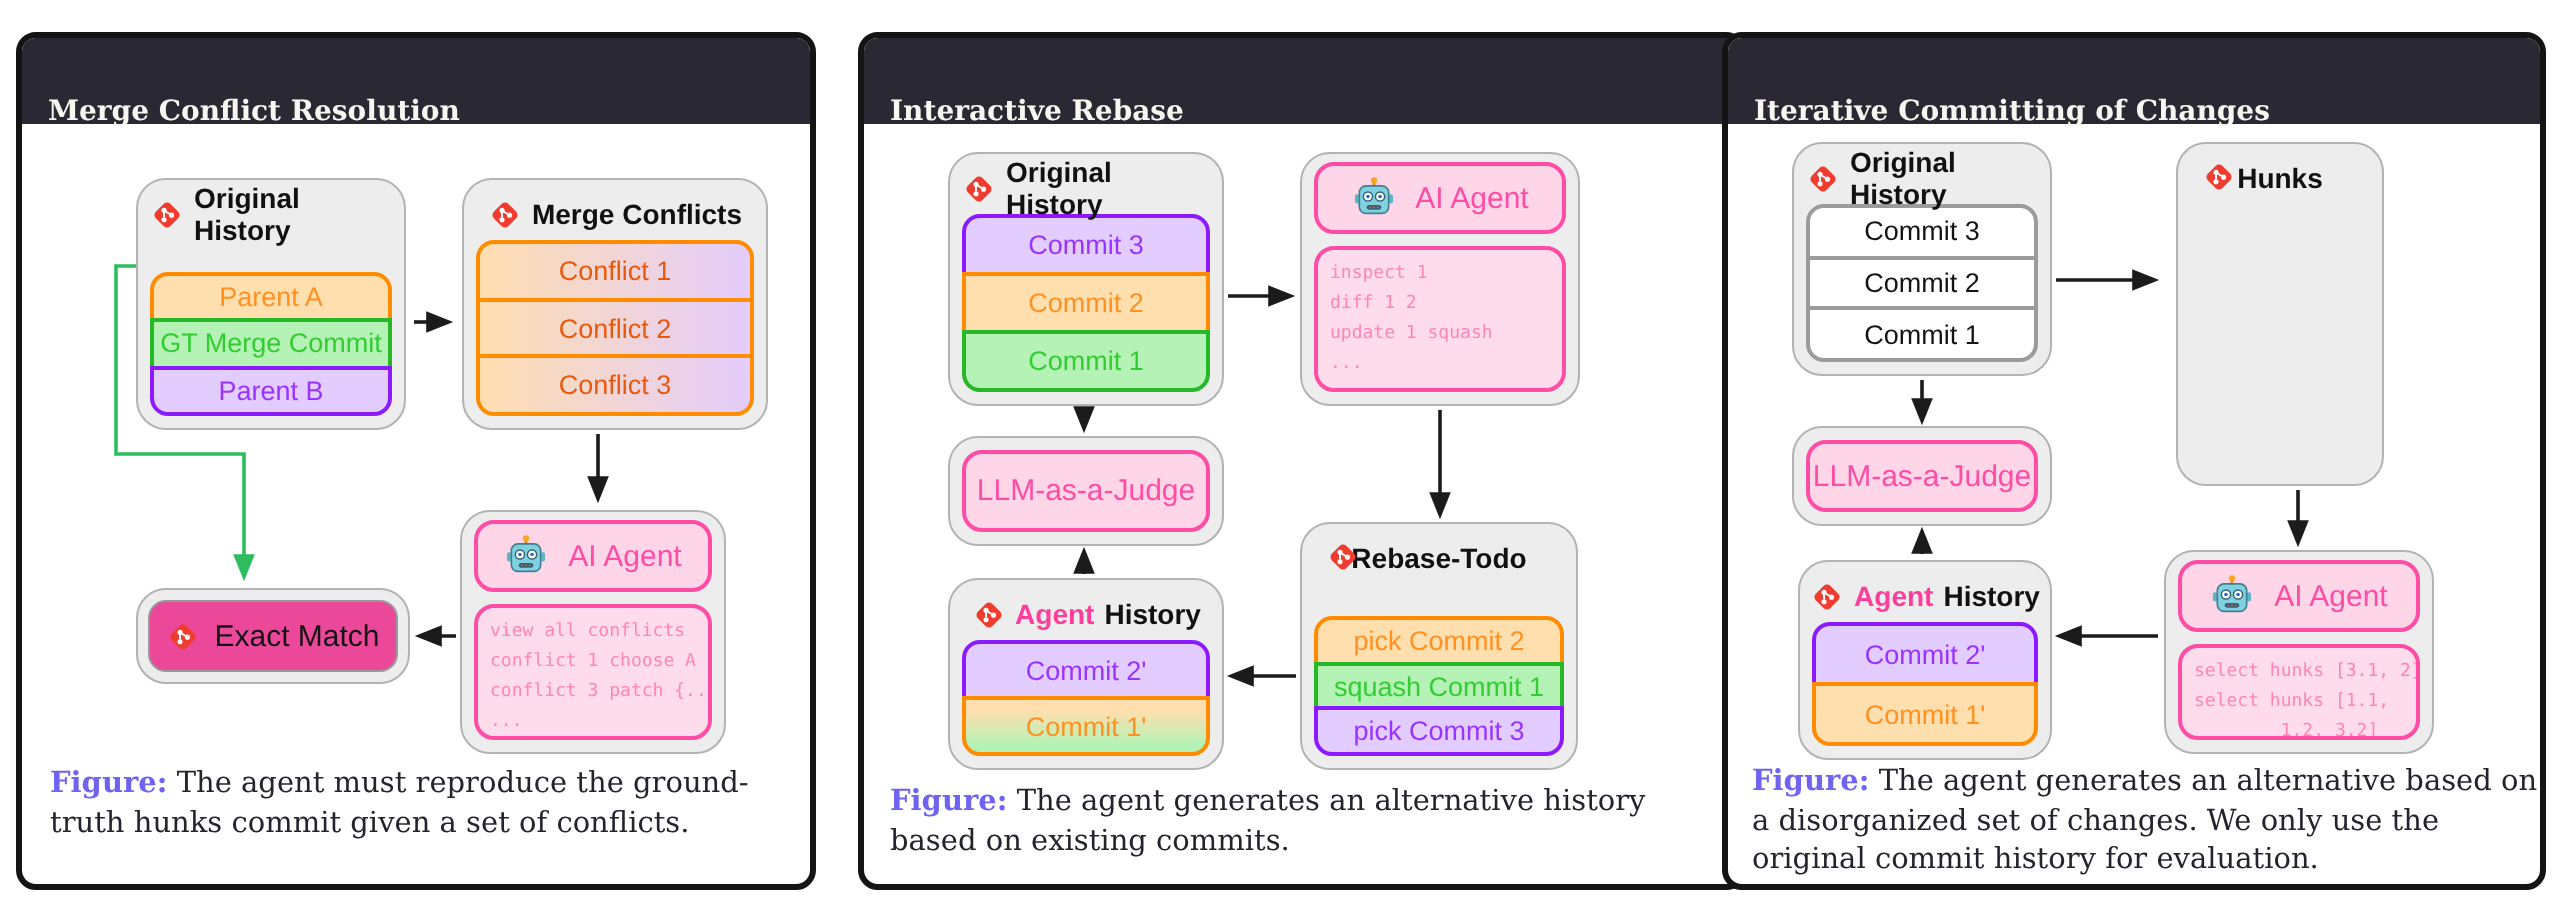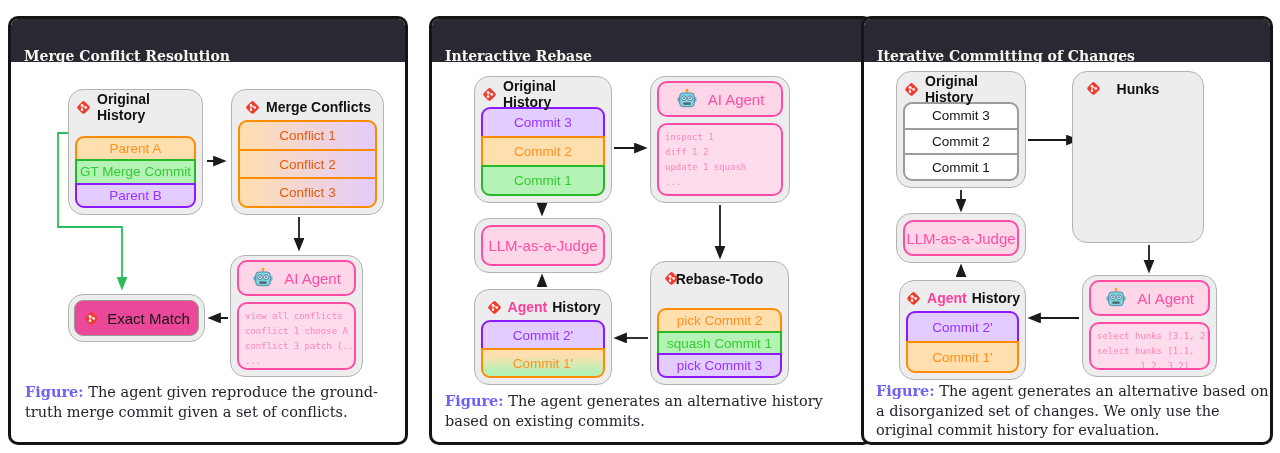--- a/index.html
+++ b/index.html
@@ -151,21 +151,21 @@
               <circle cx="9.9" cy="8.7" r="1.8" fill="#fff"></circle>
               <circle cx="15.2" cy="12.1" r="1.8" fill="#fff"></circle>
             </svg>
           </span>
         <span>Exact Match</span>
       </div>
     </div>
 
     <p class="caption" style="left:14px;top:363px;width:380px">
       <b class="fig-label">Figure:</b>
-      <span>The agent given reproduce the ground-truth merge commit given a set of conflicts.</span>
+      <span>The agent must reproduce the ground-truth hunks commit given a set of conflicts.</span>
     </p>
   </section>
 
   <section class="panel" style="left:429px;top:16px;width:444px;height:429px">
     <header class="panel-title">
       <span>Interactive Rebase</span>
     </header>
 
     <svg class="arrows" width="396" height="423">
       <defs>
@@ -308,21 +308,21 @@
           </span>
         <span>Original History</span>
       </div>
       <div class="rows">
         <div class="row c-white">Commit 3</div>
         <div class="row c-white">Commit 2</div>
         <div class="row c-white">Commit 1</div>
       </div>
     </div>
 
-    <div class="node header-spread" style="left:208px;top:52px;width:132px;height:172px">
+    <div class="node header-spread" style="left:224px;top:52px;width:104px;height:172px">
       <div class="node-header">
         <span class="hicon">
             <svg viewBox="0 0 24 24">
               <rect x="4.8" y="4.8" width="14.4" height="14.4" rx="3.2" fill="#f03c2e" transform="rotate(45 12 12)"></rect>
               <path d="M9.9 10.2 v3.4 M11.3 9.7 l2.6 1.6" stroke="#fff" stroke-width="1.4" fill="none"></path>
               <circle cx="9.9" cy="15.3" r="1.8" fill="#fff"></circle>
               <circle cx="9.9" cy="8.7" r="1.8" fill="#fff"></circle>
               <circle cx="15.2" cy="12.1" r="1.8" fill="#fff"></circle>
             </svg>
           </span>

